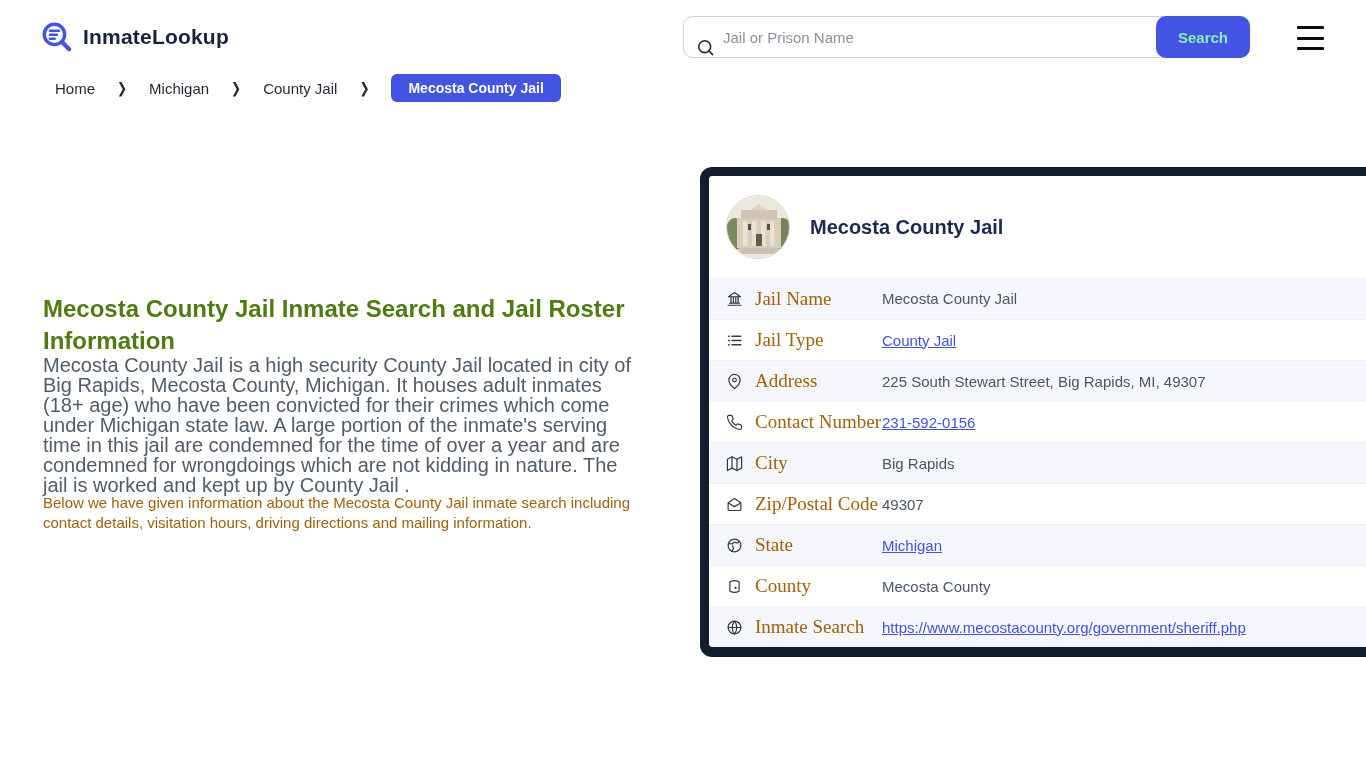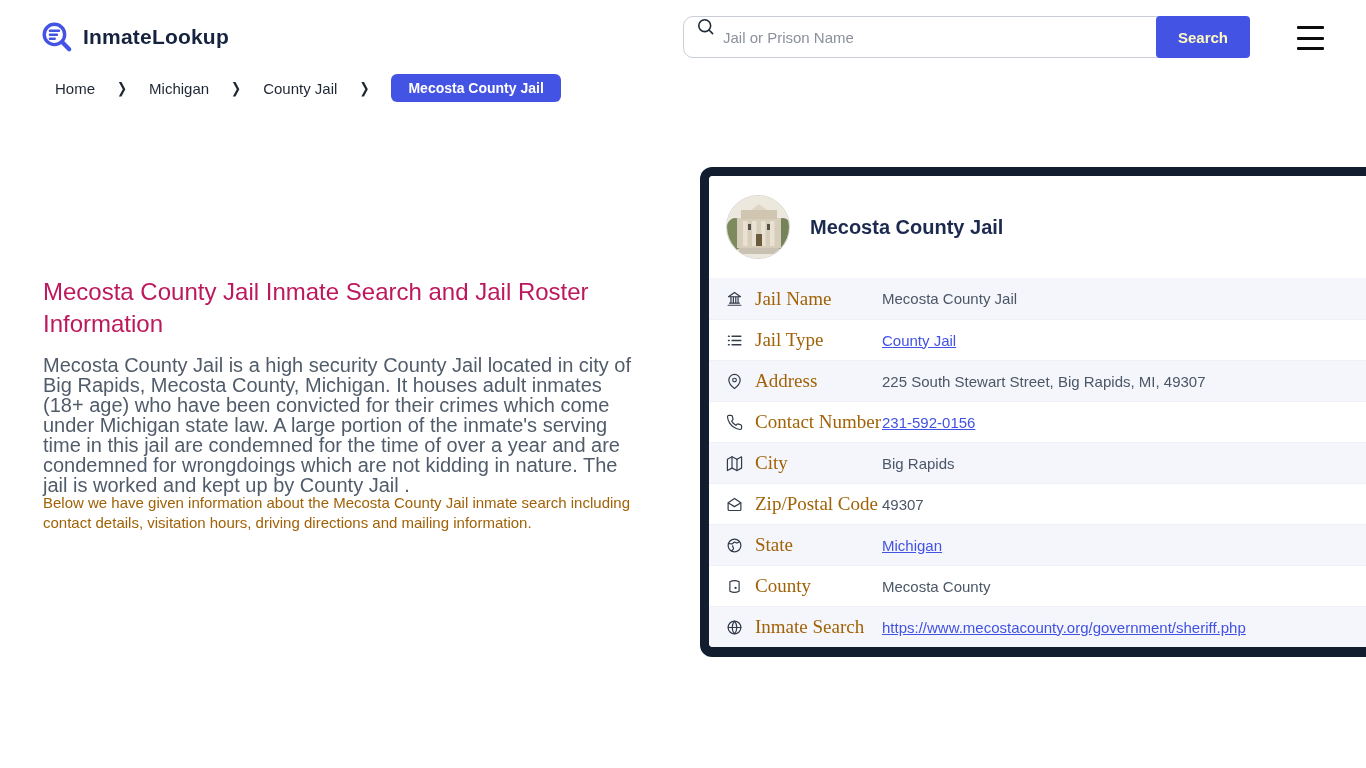--- a/index.html
+++ b/index.html
@@ -5,44 +5,44 @@
   * { margin:0; padding:0; box-sizing:border-box; }
   html,body { background:#fff; }
   body { font-family:"Liberation Sans","DejaVu Sans",sans-serif; }
   .page { position:relative; width:1366px; height:707px; background:#ffffff; overflow:hidden; }
 
   
   .brand { position:absolute; left:40px; top:20px; display:flex; align-items:center; gap:9px; cursor:pointer; }
   .brand-text { font-size:21px; font-weight:700; color:#16233f; letter-spacing:.2px; }
 
   .searchbar { position:absolute; left:683px; top:16px; width:567px; height:42px;
-    border:1px solid #c9ced8; border-radius:10px; background:#fff; display:flex; align-items:flex-start; }
+    border:1px solid #c9ced8; border-radius:10px; background:#fff; display:flex; align-items:flex-end; }
   .searchbar .sicon { margin-left:12px; flex:0 0 auto; display:flex; }
   .searchbar input { flex:1; border:none; outline:none; height:100%; padding:0 10px 0 8px;
     font-size:15px; color:#333; font-family:inherit; background:transparent; }
   .searchbar input::placeholder { color:#8b919c; }
   .search-btn { flex:0 0 auto; width:94px; height:42px; margin:-1px -1px -1px 0; border:none;
-    border-radius:4px; background:#4353e4; color:#fef9c3; font-size:15px; font-weight:700;
+    border-radius:10px; background:#4353e4; color:#86efac; font-size:15px; font-weight:700;
     font-family:inherit; cursor:pointer; }
 
   .hamburger { position:absolute; left:1297px; top:26px; width:28px; height:24px; cursor:pointer;
     display:flex; flex-direction:column; justify-content:space-between; }
   .hamburger span { display:block; width:27px; height:3px; background:#0c0c0c; border-radius:1px; }
 
   
   .breadcrumb { position:absolute; left:55px; top:74px; display:flex; align-items:center; gap:22px;
     font-size:15px; color:#1f2633; }
   .crumb { cursor:pointer; }
   .crumb-sep { font-size:12px; font-weight:700; color:#1f2633; transform:scaleY(1.2); }
   .crumb-badge { background:#4353e4; color:#fff; font-weight:700; font-size:14px;
     padding:6px 17px; border-radius:6px; }
 
   
-  .headline { position:absolute; left:43px; top:276px; width:592px; font-size:24px; line-height:32px;
-    font-weight:400; color:#be185d; }
+  .headline { position:absolute; left:43px; top:293px; width:592px; font-size:24px; line-height:32px;
+    font-weight:700; color:#4d7c0f; }
   .para1 { position:absolute; left:43px; top:355px; width:602px; font-size:20px; line-height:20px; color:#515c6b; }
   .para2 { position:absolute; left:43px; top:493px; width:602px; font-size:15px; line-height:20px; color:#a16207; }
 
   
   .card { position:absolute; left:700px; top:167px; width:680px; height:490px;
     background:#131d30; border-radius:12px 0 0 12px; padding:9px 0 10px 9px; }
   .card-inner { width:100%; height:100%; background:#fff; border-radius:4px 0 0 4px; overflow:hidden; }
   .card-header { height:102px; display:flex; align-items:center; padding-left:17px; background:#fff; }
   .jail-photo { width:64px; height:64px; border-radius:50%; overflow:hidden; flex:0 0 auto;
     border:1px solid #d8d5cd; }

